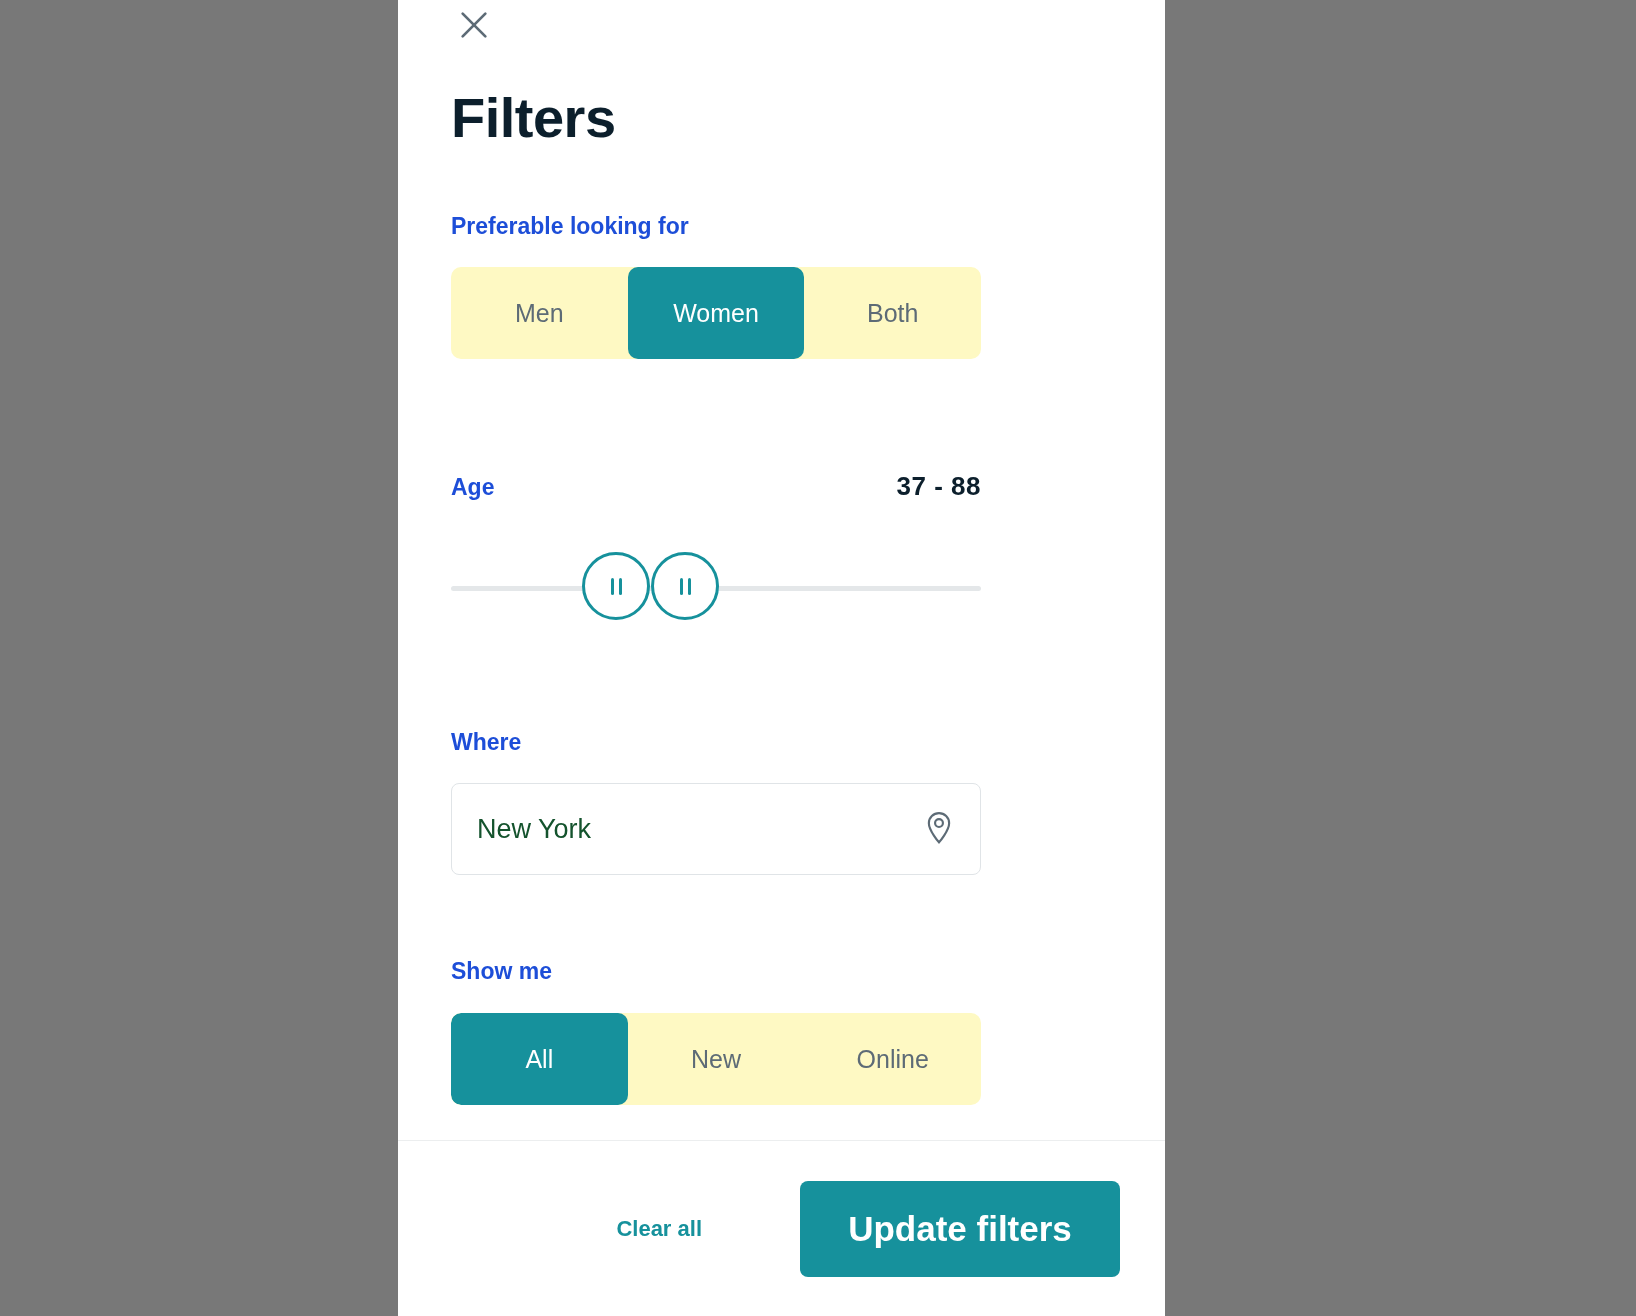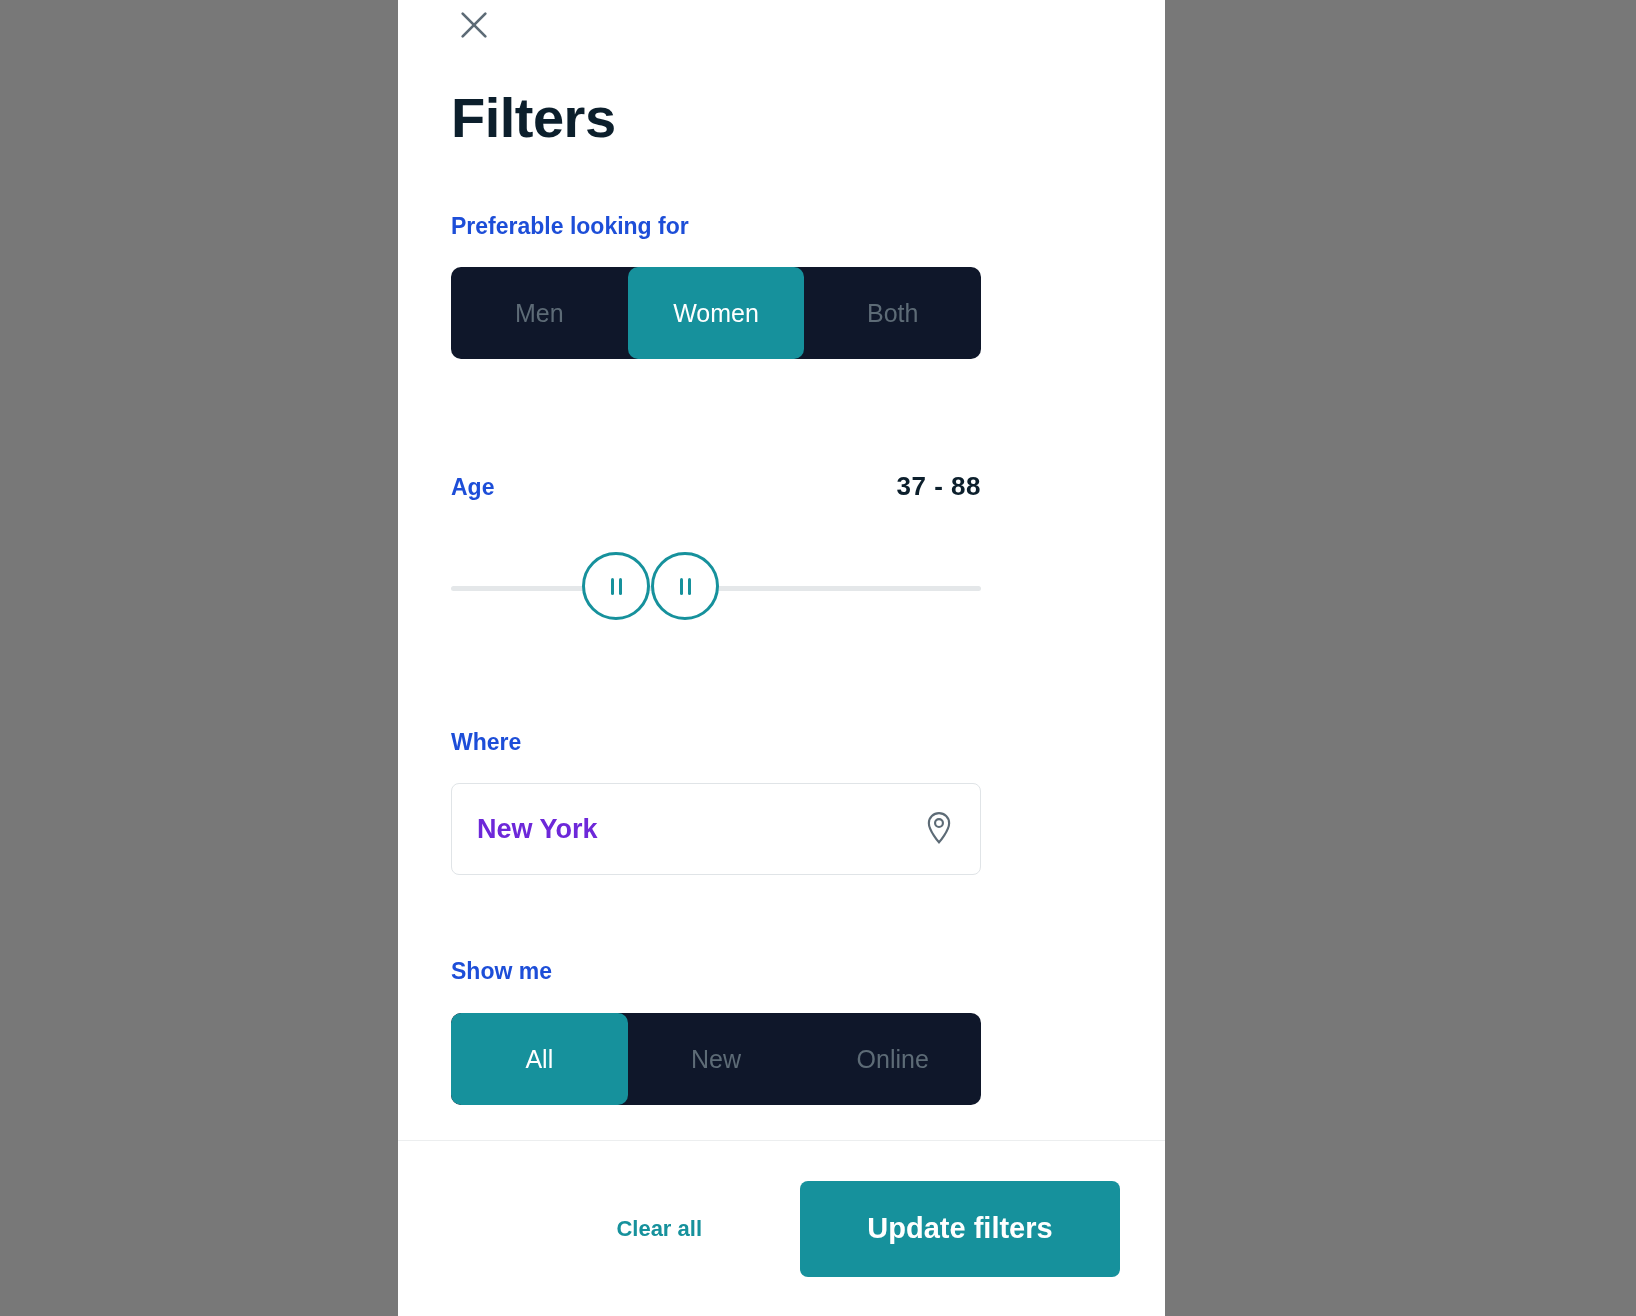--- a/index.html
+++ b/index.html
@@ -70,21 +70,21 @@
   .section-label {
     font-size: 23px;
     line-height: 28px;
     font-weight: 700;
     color: #1d4ed8;
   }
 
   
   .segmented {
     display: flex;
-    background: #0f172a;
+    background: #fef9c3;
     border-radius: 10px;
     overflow: hidden;
     height: 92px;
   }
   .segment {
     flex: 1;
     display: flex;
     align-items: center;
     justify-content: center;
     font-size: 25px;
@@ -166,22 +166,22 @@
     height: 92px;
     border: 1px solid #e0e4e7;
     border-radius: 8px;
     box-sizing: border-box;
     display: flex;
     align-items: center;
   }
   .field-value {
     padding-left: 25px;
     font-size: 27px;
-    color: #6d28d9;
-    font-weight: 700;
+    color: #14532d;
+    font-weight: 400;
   }
   .field-icon {
     position: absolute;
     right: 24px;
     top: 50%;
     transform: translateY(-50%);
     display: flex;
     cursor: pointer;
   }
 
@@ -220,21 +220,21 @@
     font-weight: 700;
     color: #16919c;
     cursor: pointer;
     padding: 20px 40px;
     margin-right: 58px;
   }
   #update-filters-btn {
     background: #16919c;
     border: none;
     font-family: inherit;
-    font-size: 29px;
+    font-size: 35px;
     font-weight: 700;
     color: #ffffff;
     cursor: pointer;
     width: 320px;
     height: 96px;
     border-radius: 8px;
   }
 </style>
 </head>
 <body>

